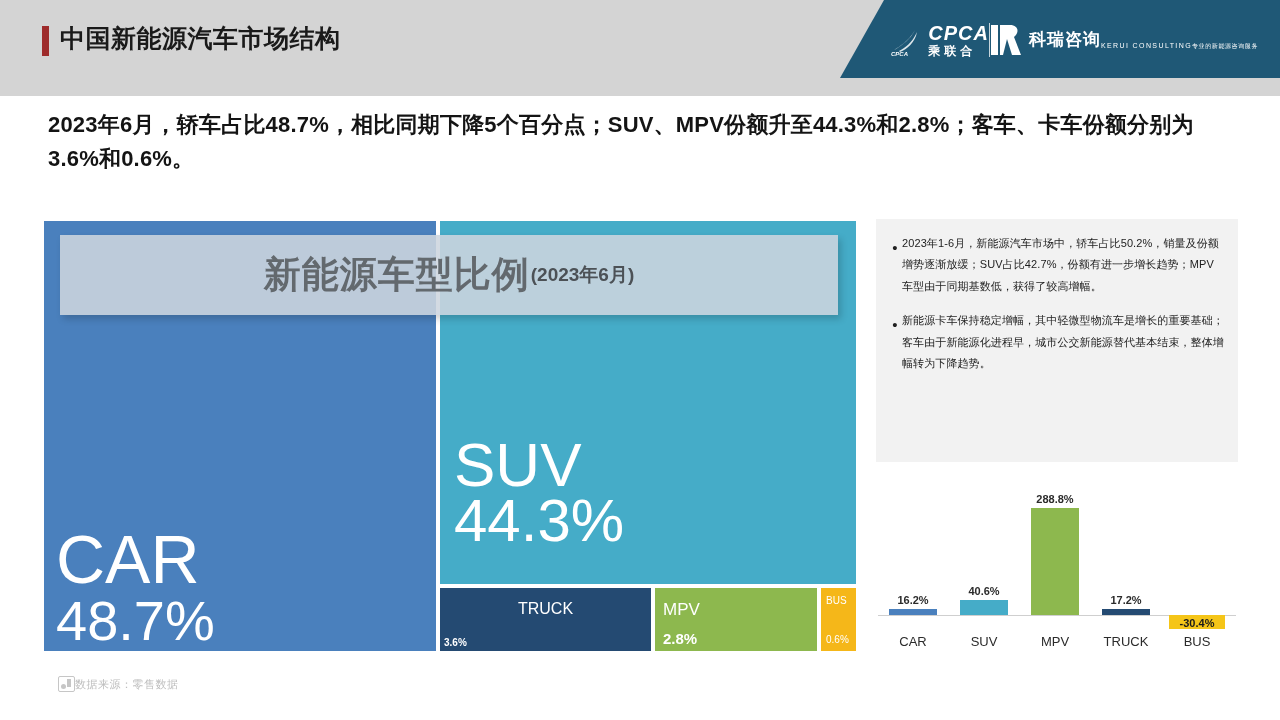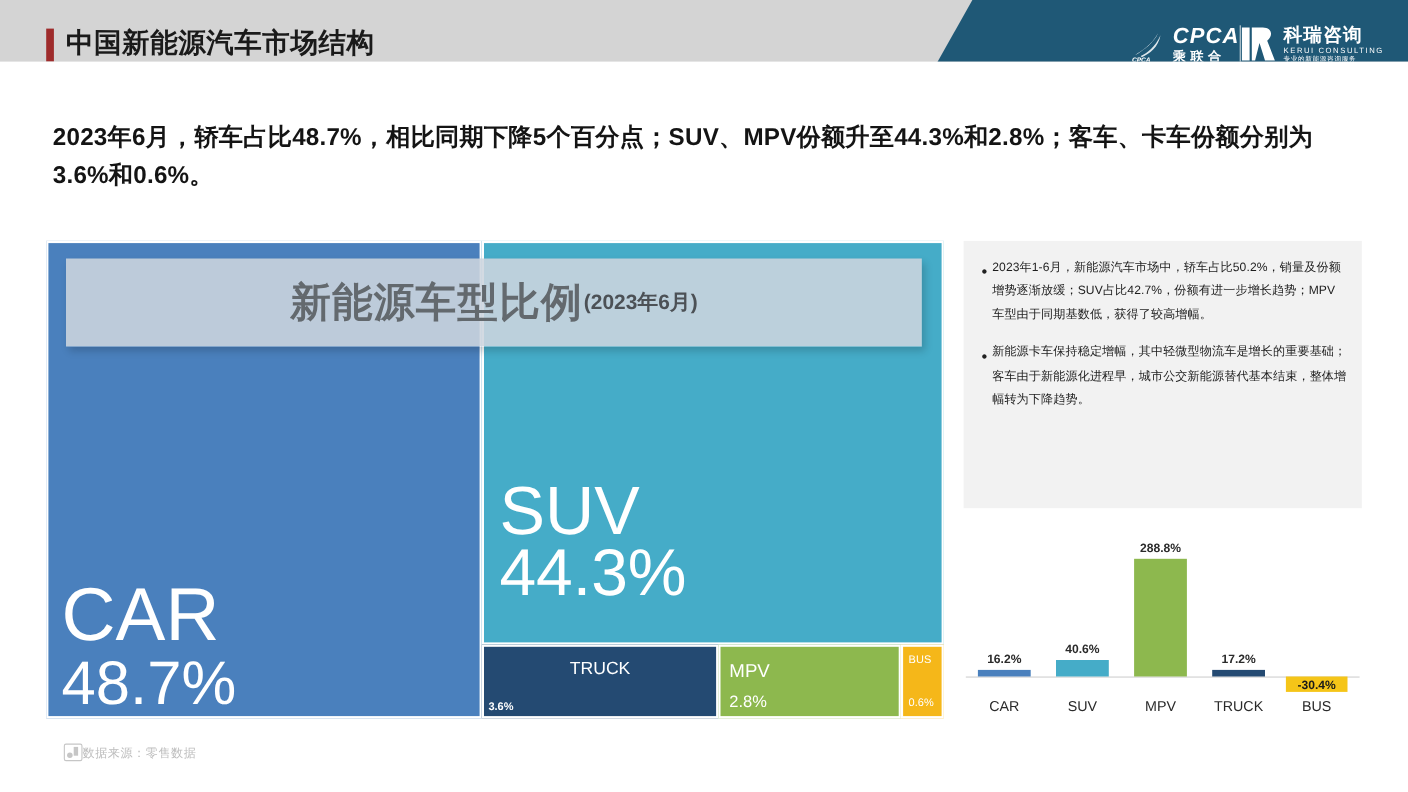--- a/index.html
+++ b/index.html
@@ -13,21 +13,21 @@
     font-family: "Liberation Sans", "DejaVu Sans", sans-serif;
     overflow: hidden;
     position: relative;
   }
 
   
   .header {
     position: absolute;
     left: 0; top: 0;
     width: 1280px;
-    height: 56px;
+    height: 96px;
     background: #d4d4d4;
     overflow: hidden;
   }
   .header-banner {
     position: absolute;
     right: 0; top: 0;
     width: 440px;
     height: 78px;
     background: #1f5876;
     clip-path: polygon(10% 0%, 100% 0%, 100% 100%, 0% 100%);
@@ -93,22 +93,23 @@
     display: flex;
     align-items: center;
     gap: 7px;
   }
   .kerui-mark {
     width: 32px; height: 34px;
     position: relative;
   }
   .kerui-text {
     display: flex;
-    flex-direction: column;
+    flex-direction: row;
     line-height: 1.05;
+    align-items: flex-end;
   }
   .kerui-cn {
     font-size: 17px;
     font-weight: bold;
     color: #ffffff;
     letter-spacing: 1px;
   }
   .kerui-en {
     font-size: 7px;
     color: #ffffff;
@@ -203,21 +204,21 @@
   .tm-val-sm {
     position: absolute;
     left: 4px;
     bottom: 3px;
     font-size: 10px;
     font-weight: bold;
     color: #ffffff;
     white-space: nowrap;
   }
   .tm-mpv .tm-label-sm { left: 8px; transform: none; top: 12px; font-size: 17px; }
-  .tm-mpv .tm-val-sm { left: 8px; bottom: 4px; font-size: 15px; font-weight: normal; }
+  .tm-mpv .tm-val-sm { left: 8px; bottom: 4px; font-size: 15px; font-weight: bold; }
   .tm-bus .tm-label-sm { left: 5px; transform: none; top: 7px; font-size: 10px; }
   .tm-bus .tm-val-sm { left: 5px; bottom: 6px; font-size: 10px; font-weight: normal; }
 
   .tm-title-box {
     position: absolute;
     left: 18px; top: 16px;
     width: 778px;
     height: 80px;
     background: rgba(205,213,222,0.88);
     box-shadow: 3px 4px 7px rgba(0,0,0,0.18);

